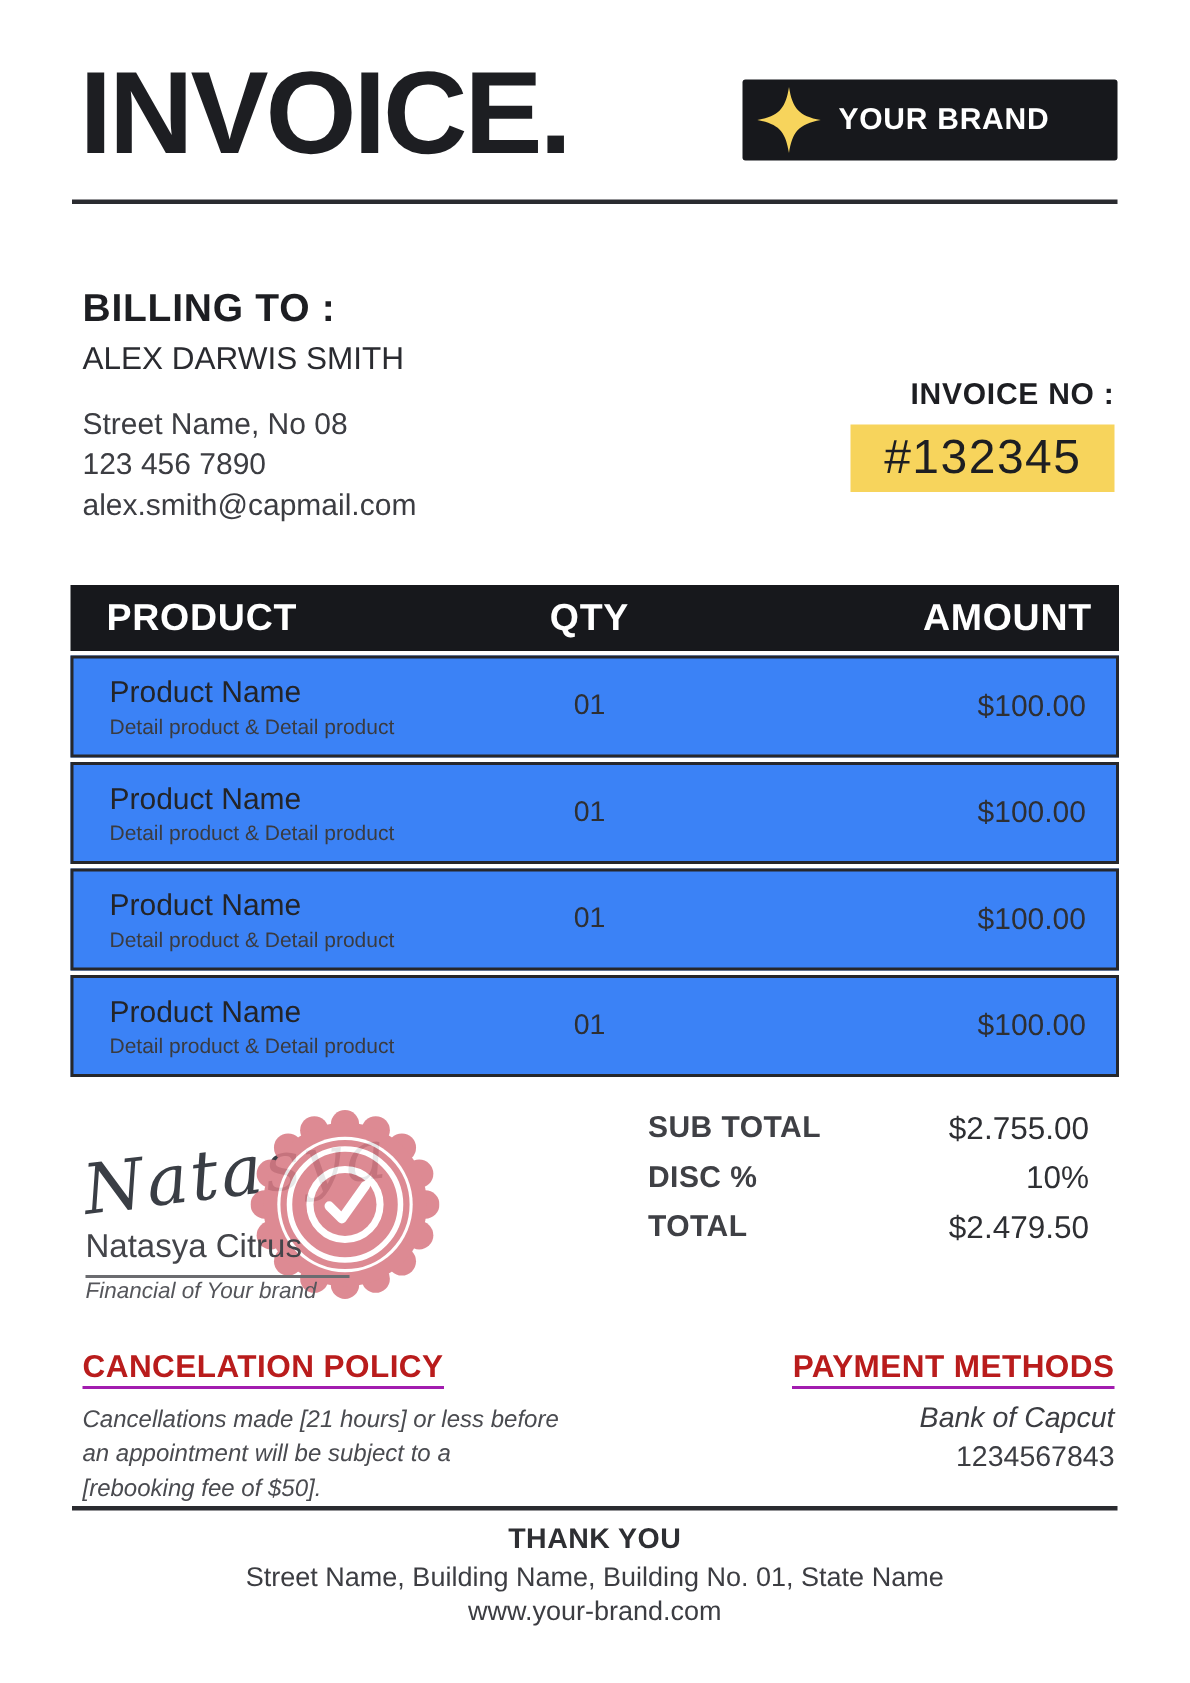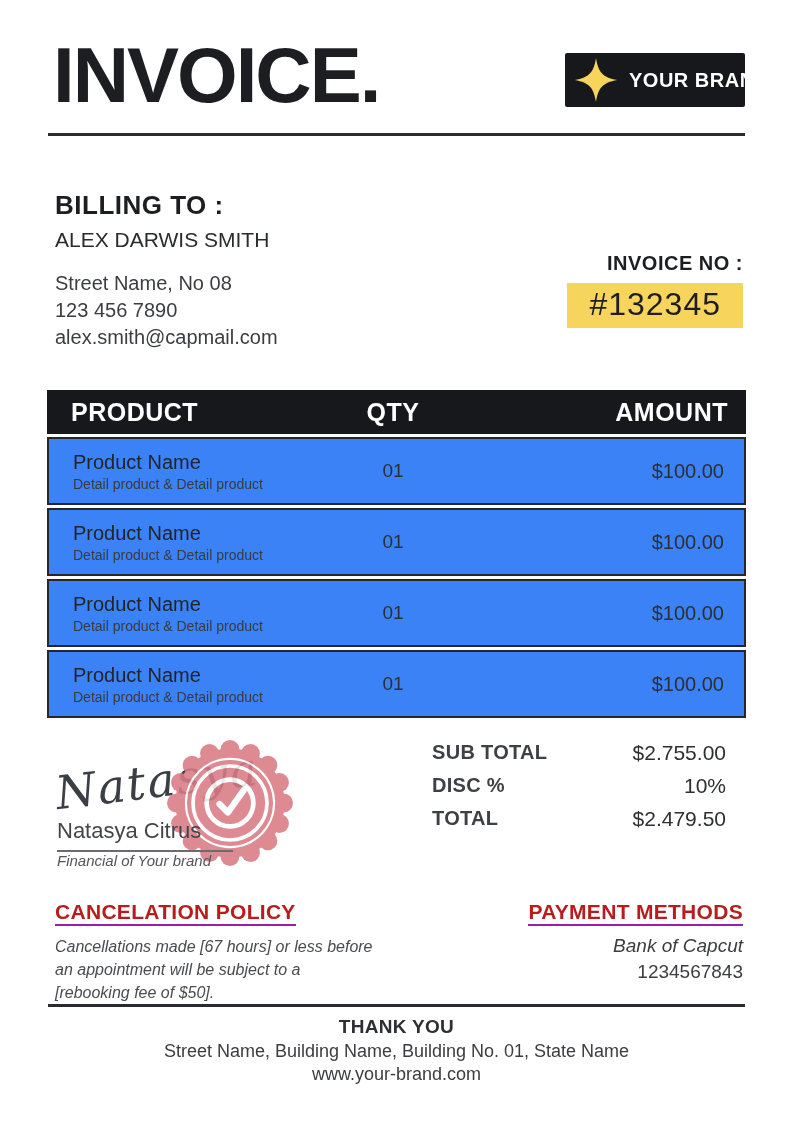--- a/index.html
+++ b/index.html
@@ -14,21 +14,21 @@
   .page { position: absolute; inset: 0; background: #ffffff; }
 
   
   .title {
     position: absolute; left: 53px; top: 30px;
     font-size: 78px; font-weight: 800; letter-spacing: -2px;
     color: #1d1e22;
   }
   .brand-badge {
     position: absolute; right: 48px; top: 53px;
-    width: 180px; height: 54px;
+    width: 250px; height: 54px;
     background: #17181c; border-radius: 2px;
     display: flex; align-items: center; gap: 10px;
     padding: 0 16px 0 8px;
   }
   .brand-badge .star { width: 46px; height: 46px; flex: 0 0 auto; }
   .brand-label {
     color: #ffffff; font-weight: 700; font-size: 20px; letter-spacing: 0.5px;
     white-space: nowrap;
   }
   .rule { position: absolute; left: 48px; right: 48px; height: 3px; background: #2a2b30; }
@@ -230,21 +230,21 @@
       <circle cx="60" cy="60" r="20" fill="#d97b85"></circle>
       <path d="M50 61 L58 69 L73 48" fill="none" stroke="#ffffff" stroke-width="6" stroke-linecap="round" stroke-linejoin="round"></path>
     </svg>
     <div class="sig-name">Natasya Citrus</div>
     <div class="sig-role">Financial of Your brand</div>
   </div>
 
   <div class="policy">
     <div class="section-heading">CANCELATION POLICY</div>
     <div class="policy-text">
-      <div>Cancellations made [67 hours] or less before</div>
+      <div>Cancellations made [21 hours] or less before</div>
       <div>an appointment will be subject to a</div>
       <div>[rebooking fee of $50].</div>
     </div>
   </div>
 
   <div class="payment">
     <div class="section-heading">PAYMENT METHODS</div>
     <div class="payment-bank">Bank of Capcut</div>
     <div class="payment-account">1234567843</div>
   </div>

